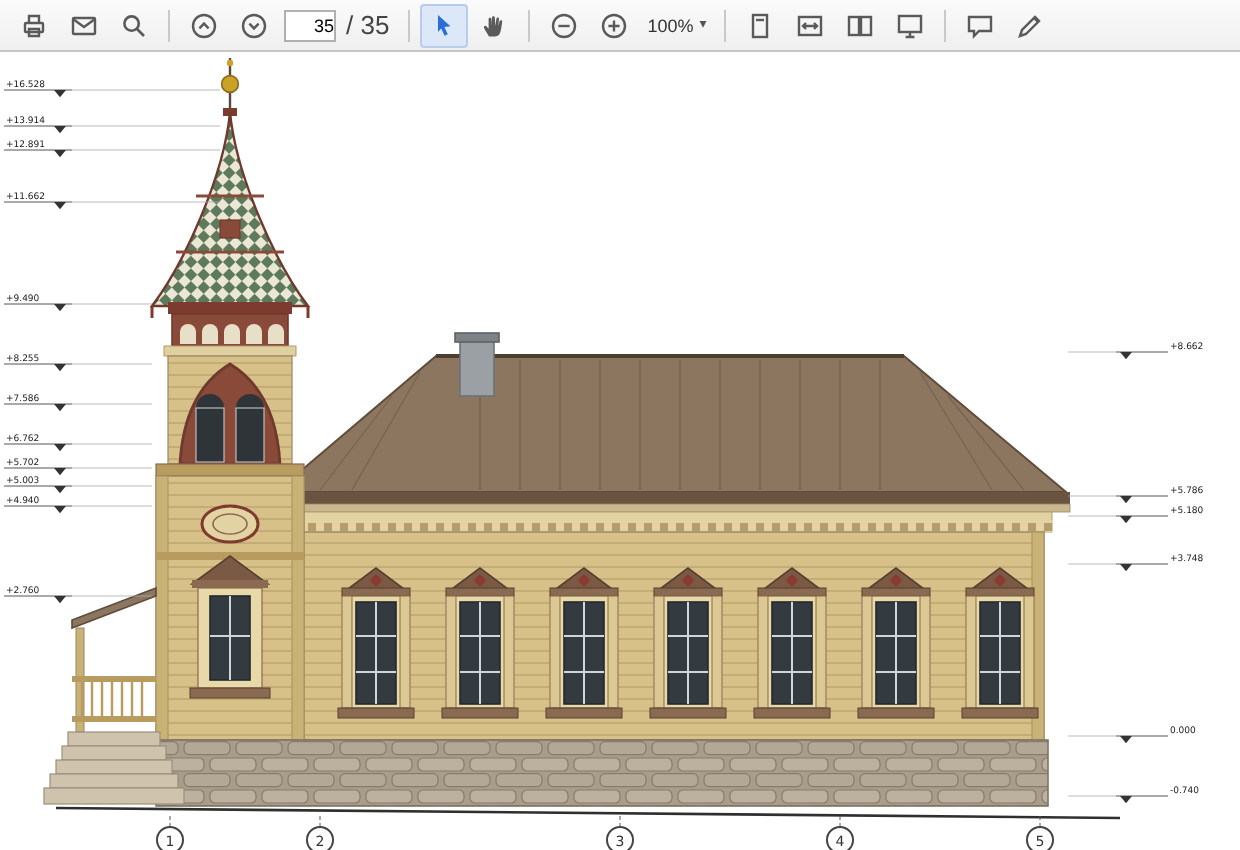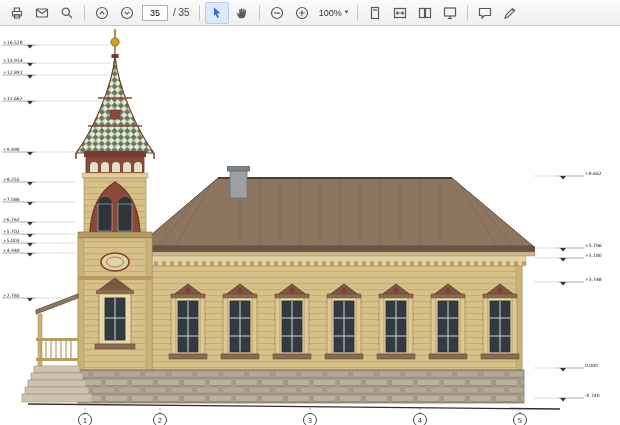--- a/index.html
+++ b/index.html
@@ -7,23 +7,23 @@
        font-family:"Liberation Sans",sans-serif;}
   
   .toolbar{height:26px;box-sizing:border-box;display:flex;align-items:center;
            padding:0 5px;gap:1px;background:linear-gradient(#fbfbfb,#efefef);
            border-bottom:1px solid #c6c6c6;}
   .tb-btn{width:22px;height:20px;display:flex;align-items:center;justify-content:center;
           border-radius:2px;border:1px solid transparent;}
   .tb-btn.selected{background:#dce7f7;border:1px solid #b9cdeb;}
   .sep{width:1px;height:16px;background:#c9c9c9;margin:0 4px;flex:0 0 auto;}
   .page-box{width:24px;height:14px;border:1px solid #b0b0b0;background:#fff;
-            font-size:9px;text-align:center;padding:0;margin:16px 2px;
+            font-size:9px;text-align:right;padding:0;margin:16px 2px;
             font-family:"Liberation Sans",sans-serif;}
-  .page-total{font-size:10px;color:#444;margin:0 4px 0 2px;white-space:nowrap;}
+  .page-total{font-size:13px;color:#444;margin:0 4px 0 2px;white-space:nowrap;}
   .zoom-box{display:flex;gap:3px;font-size:9px;color:#333;
             padding:2px 4px;border-radius:2px;}
   .caret{font-size:7px;color:#555;}
   .ic{display:block;}
   
   .doc{position:relative;width:620px;height:399px;background:#ffffff;}
   svg text{font-family:"DejaVu Sans",sans-serif;}
   .mk{font-size:4.5px;fill:#1a1a1a;}
   .ax{font-size:7px;fill:#333;}
 </style>

